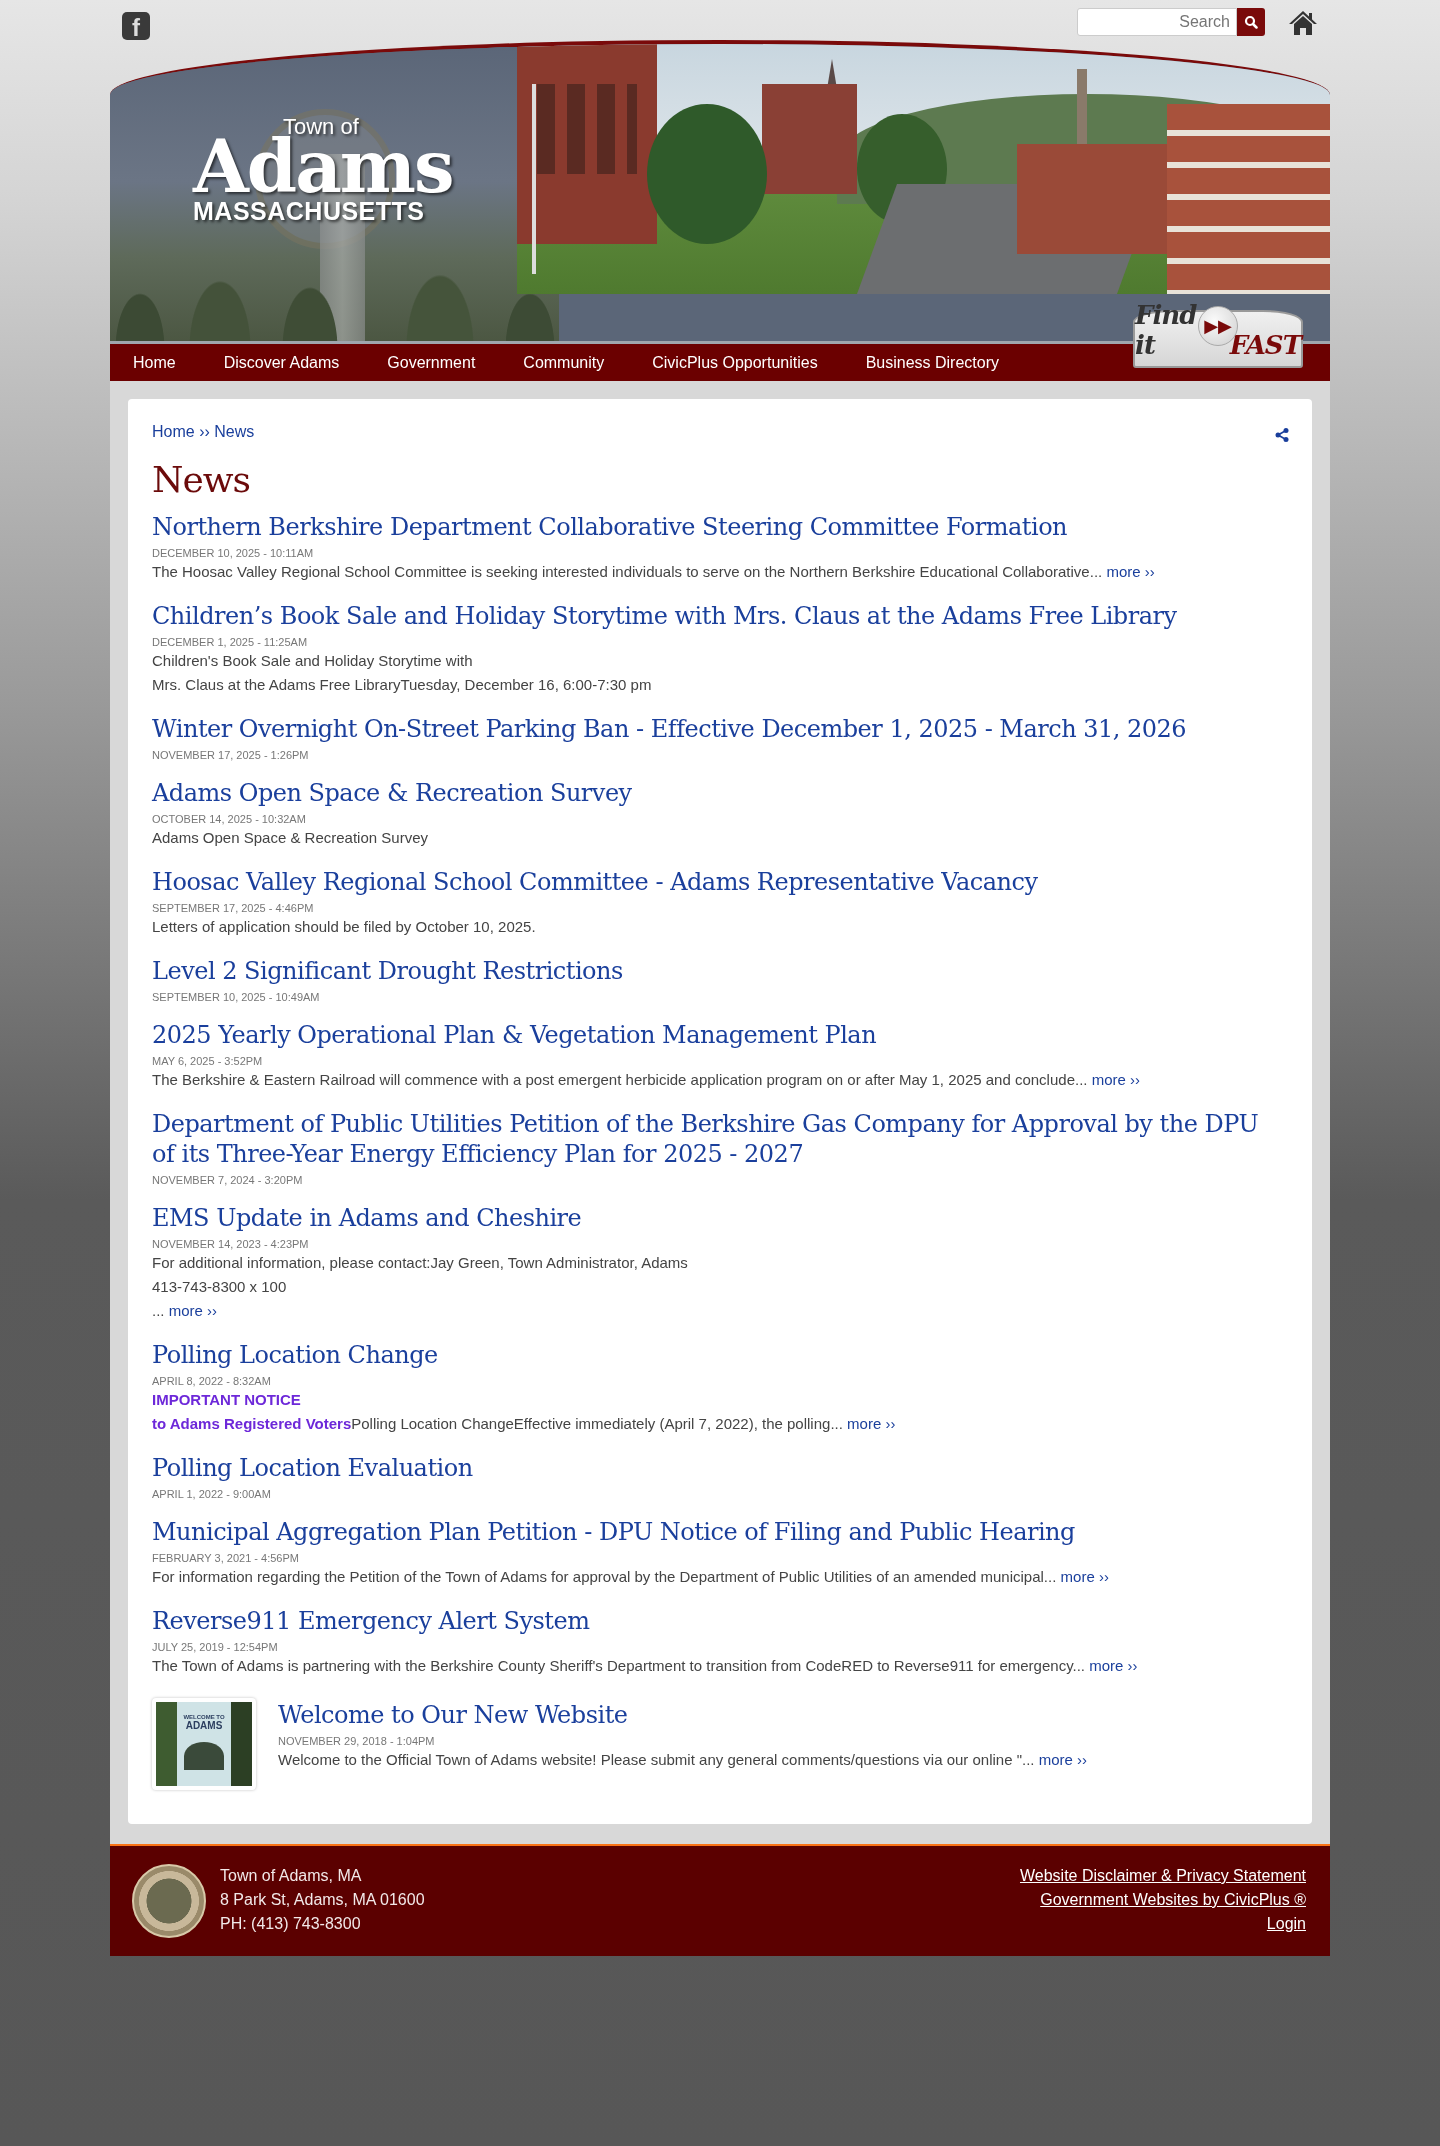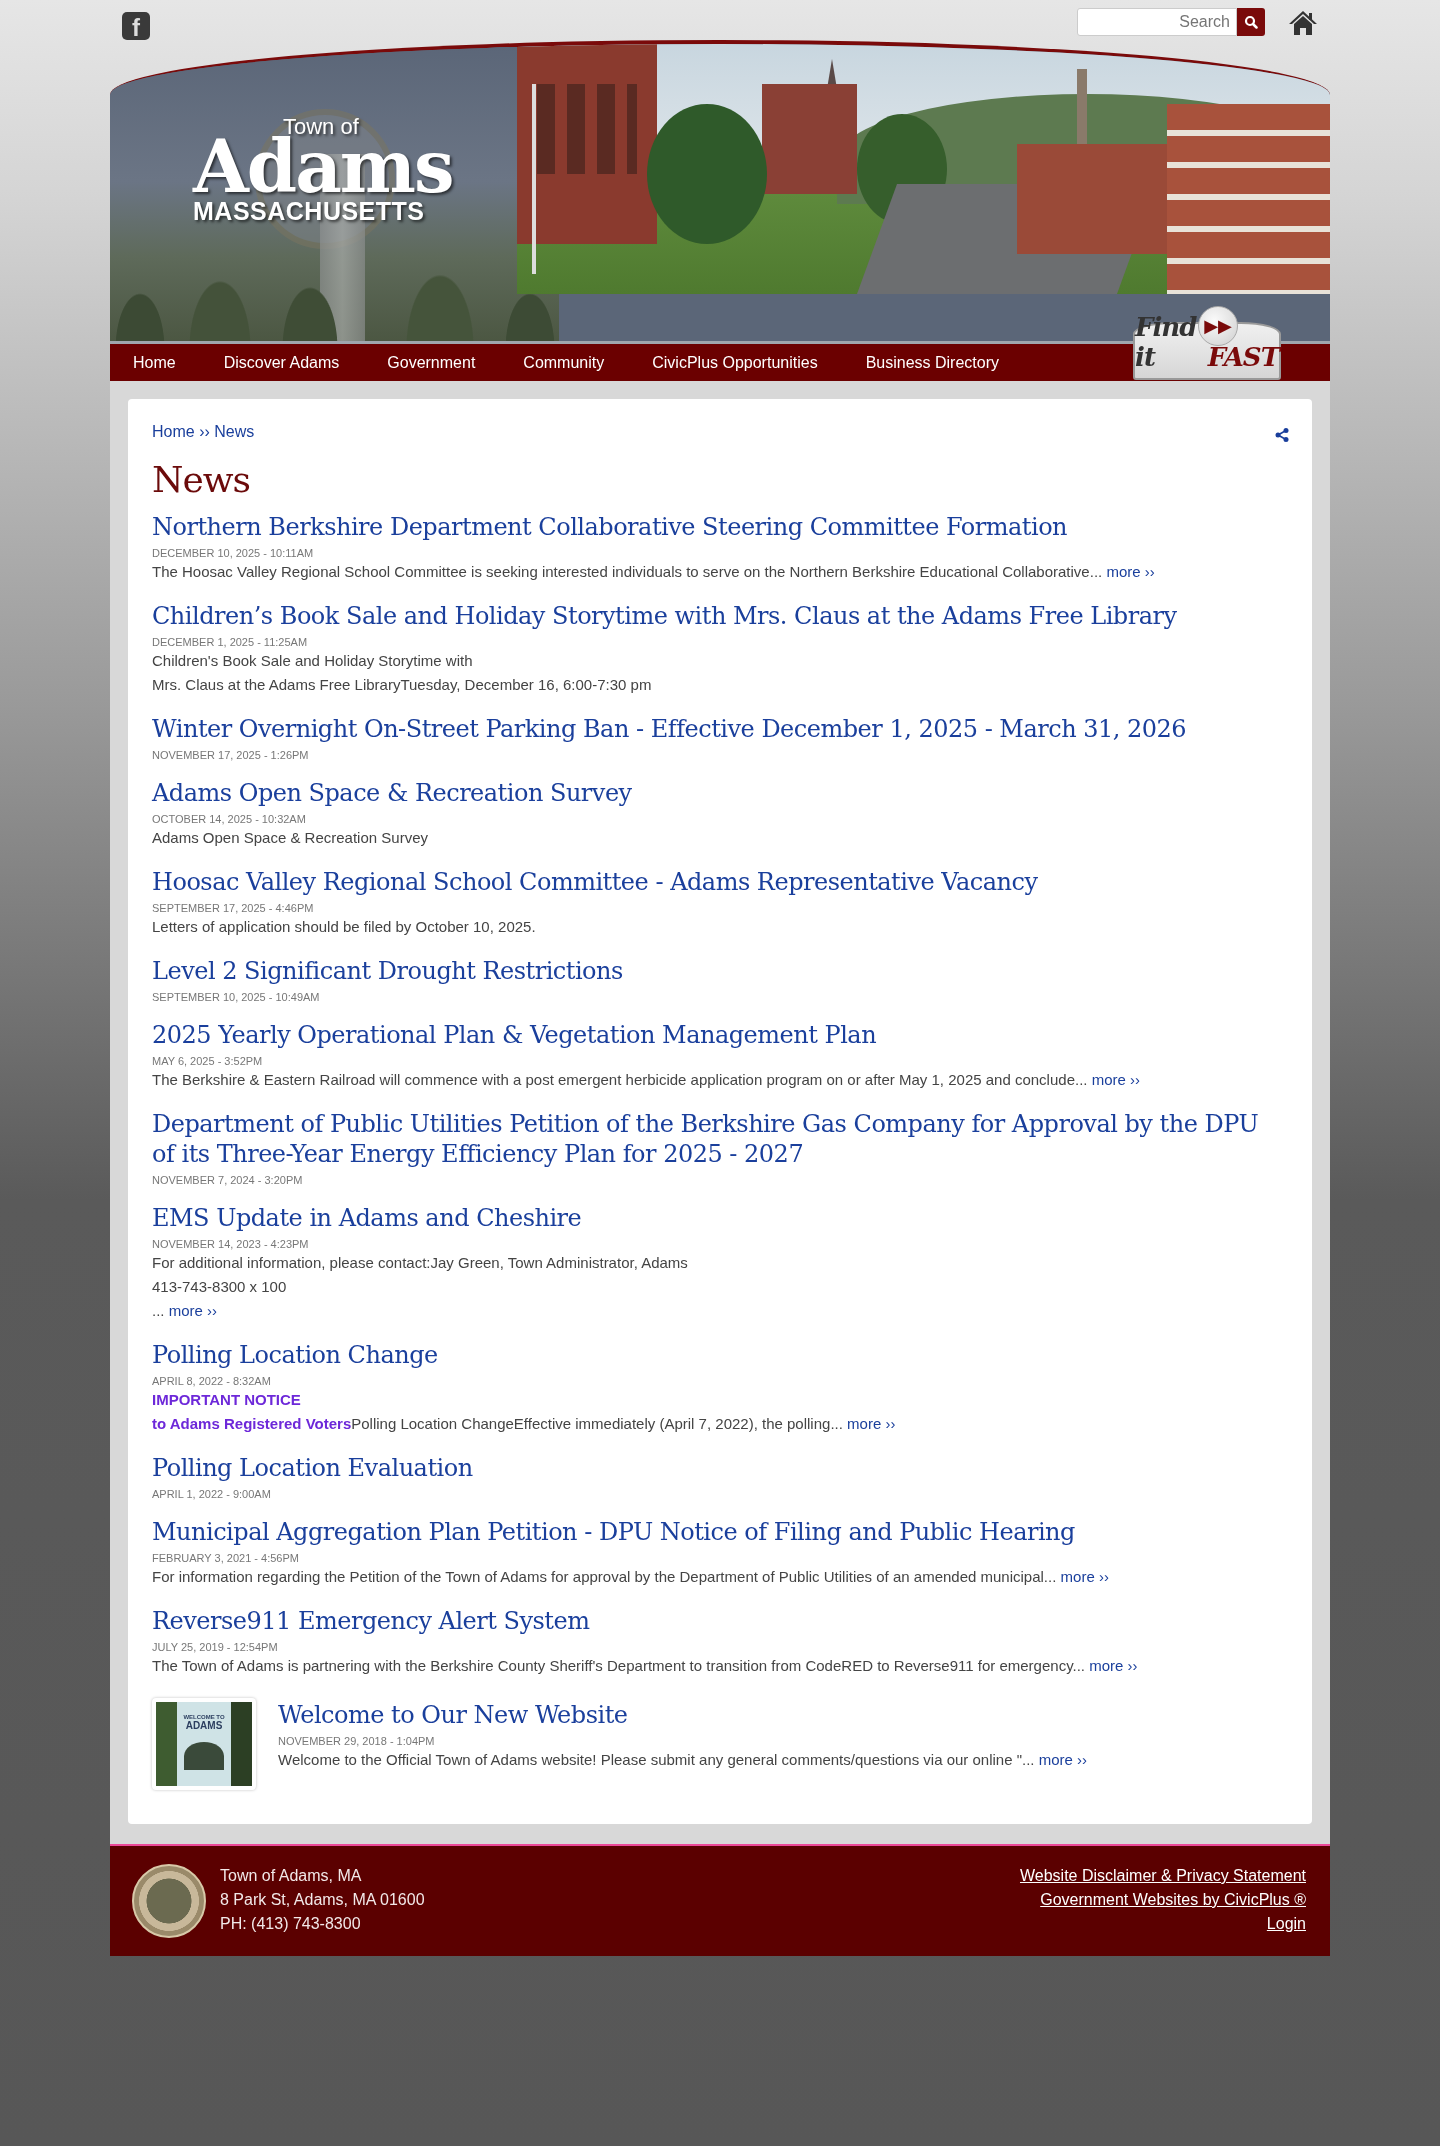--- a/index.html
+++ b/index.html
@@ -95,21 +95,21 @@
   .nav {
     position: relative; height: 40px; background: #6b0000;
     display: flex; align-items: center; padding-left: 23px; margin-top: -4px;
     border-top: 3px solid #a0a6ad;
   }
   .nav a { color: #fff; text-decoration: none; font: 16px "Liberation Sans", sans-serif; margin-right: 48px; }
   .find-fast {
     position: absolute; left: 1023px; top: -38px; width: 170px; height: 78px;
   }
   .ff-box {
-    position: absolute; left: 0; top: 16px; width: 148px; height: 58px;
+    position: absolute; left: 0; top: 4px; width: 170px; height: 58px;
     background: linear-gradient(#f0f0f0, #d6d6d6); border: 2px solid #999;
     border-radius: 40px 40px 3px 3px / 12px 12px 3px 3px;
     display: flex; align-items: flex-end; justify-content: center; padding-bottom: 6px;
     font: italic bold 26px "DejaVu Serif", serif; color: #333; letter-spacing: -1px;
   }
   .ff-box .fast { color: #7a0a0a; margin-left: 6px; }
   .ff-circle {
     position: absolute; left: 65px; top: 0; width: 40px; height: 40px; border-radius: 50%;
     background: radial-gradient(circle at 40% 35%, #fafafa, #cfcfcf); border: 1px solid #aaa;
     display: flex; align-items: center; justify-content: center; color: #7a0a0a; font-size: 18px; z-index: 2;
@@ -143,21 +143,21 @@
   .thumb-inner {
     width: 96px; height: 84px; position: relative;
     background: linear-gradient(to right, #3e5c30 0 22%, #cfe3e6 22% 78%, #2c3f24 78% 100%);
   }
   .thumb-inner .sign-text { position: absolute; left: 22px; top: 12px; width: 52px; text-align: center; font: bold 10px "Liberation Sans", sans-serif; color: #2c3f60; }
   .thumb-inner .mtn { position: absolute; left: 28px; top: 40px; width: 40px; height: 28px; background: #3a4a3a; border-radius: 50% 50% 0 0; }
 
   
   .footer {
     background: #5b0000; height: 112px; margin-top: 0; position: relative; color: #fff;
-    border-top: 2px solid #ec4899;
+    border-top: 2px solid #f97316;
   }
   .footer-seal {
     position: absolute; left: 22px; top: 18px; width: 74px; height: 74px; border-radius: 50%;
     background: radial-gradient(circle, #6b6a50 0 45%, #c8b89a 46% 60%, #9a8a6a 61% 100%);
     border: 2px solid #d8c8a8;
   }
   .footer-addr { position: absolute; left: 110px; top: 18px; font: 16px "Liberation Sans", sans-serif; line-height: 24px; color: #f2e8e8; }
   .footer-links { position: absolute; right: 24px; top: 18px; text-align: right; font: 16px "Liberation Sans", sans-serif; line-height: 24px; }
   .footer-links a { color: #fff; text-decoration: underline; display: block; }
 </style>

